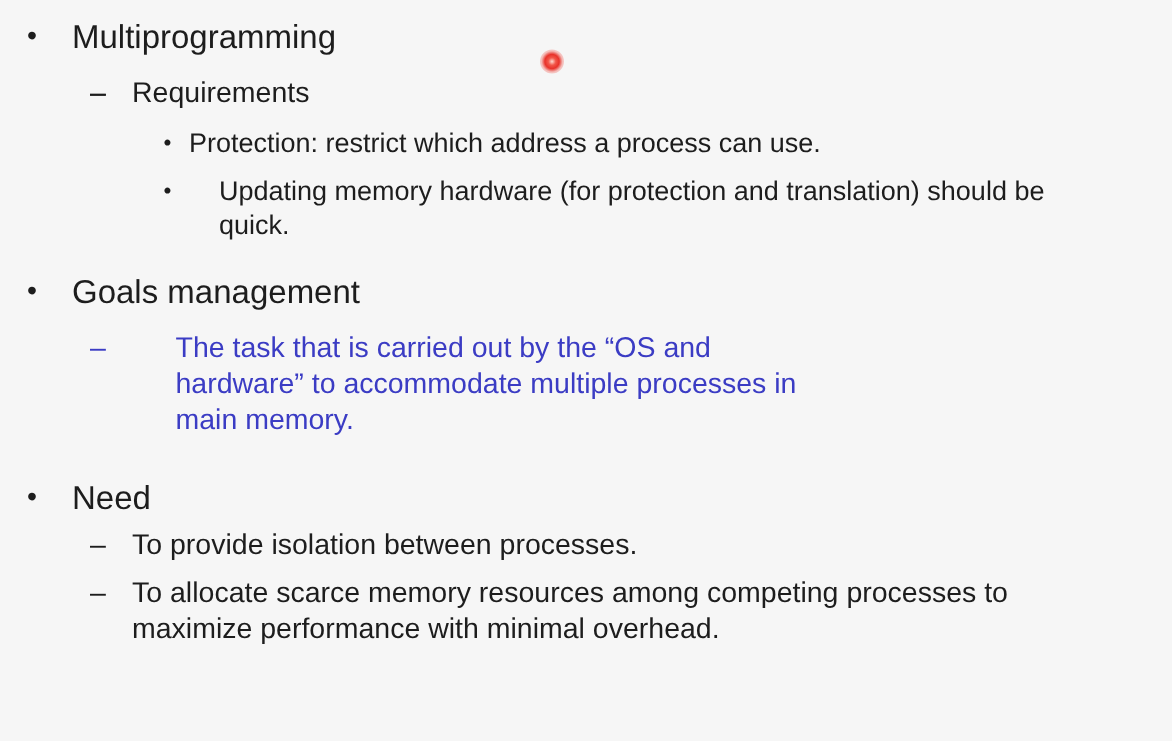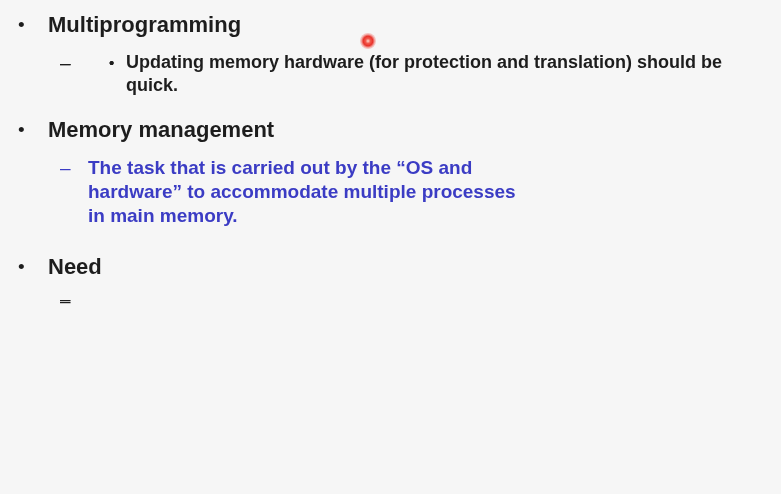--- a/index.html
+++ b/index.html
@@ -12,34 +12,34 @@
     width: 781px;
     height: 494px;
     overflow: hidden;
     background: var(--bg);
     color: var(--text);
     font-family: "Liberation Sans", sans-serif;
     position: relative;
   }
   .slide { padding-top: 11px; width: 781px; height: 483px; position: relative; }
   .row { position: relative; }
-  .row .txt { display: block; font-weight: bold; }
+  .row .txt { display: block; }
 
   
   .l1 { font-size: 22px; line-height: 28px; padding-left: 48px; }
   .l1 .glyph { position: absolute; left: 18px; top: 0; font-size: 19px; }
   .l2 { font-size: 19px; line-height: 24px; padding-left: 88px; }
   .l2 .glyph { position: absolute; left: 60px; top: 0; }
   .l3 { font-size: 18px; line-height: 23px; padding-left: 126px; }
   .l3 .glyph { position: absolute; left: 109px; top: 0; font-size: 15px; }
 
   
   .w700 .txt { max-width: 700px; }
-  .w600 .txt { max-width: 600px; }
-  .w430 .txt { max-width: 430px; }
+  .w600 .txt { max-width: 600px; margin-left: 20px; }
+  .w430 .txt { max-width: 430px; margin-left: 29px; }
   .w655 .txt { max-width: 655px; }
 
   
   #r2  { margin-top: 12px; }
   #r3  { margin-top: 9px; }
   #r4  { margin-top: 9px; }
   #r5  { margin-top: 9px; }
   #r6  { margin-top: 19px; }
   #r7  { margin-top: 12px; }
   #r8  { margin-top: 25px; }
@@ -71,49 +71,53 @@
     <span class="glyph">•</span>
     <span class="txt">Multiprogramming</span>
   </div>
 
   <div class="row l2 w700" id="r2">
     <span class="glyph">–</span>
   </div>
 
   <div class="row l2" id="r3">
     <span class="glyph">–</span>
+    <span class="txt">Requirements</span>
   </div>
 
   <div class="row l3" id="r4">
     <span class="glyph">•</span>
+    <span class="txt">Protection: restrict which address a process can use.</span>
   </div>
 
   <div class="row l3 w600" id="r5">
     <span class="glyph">•</span>
     <span class="txt">Updating memory hardware (for protection and translation) should be quick.</span>
   </div>
 
   <div class="row l1" id="r6">
     <span class="glyph">•</span>
-    <span class="txt">Memory management</span>
+    <span class="txt">Goals management</span>
   </div>
 
   <div class="row l2 w430 blue" id="r7">
     <span class="glyph">–</span>
     <span class="txt">The task that is carried out by the “OS and hardware” to accommodate multiple processes in main memory.</span>
   </div>
 
   <div class="row l1" id="r8">
     <span class="glyph">•</span>
     <span class="txt">Need</span>
   </div>
 
   <div class="row l2" id="r9">
     <span class="glyph">–</span>
+    <span class="txt">To provide isolation between processes.</span>
   </div>
 
   <div class="row l2 w655" id="r10">
     <span class="glyph">–</span>
+    <span class="txt">To allocate scarce memory resources among competing processes to maximize performance with minimal overhead.</span>
   </div>
 
   <div class="laser" id="laser" style="left: 360px; top: 33px;"></div>
 
 </div>
 
 </body></html>

